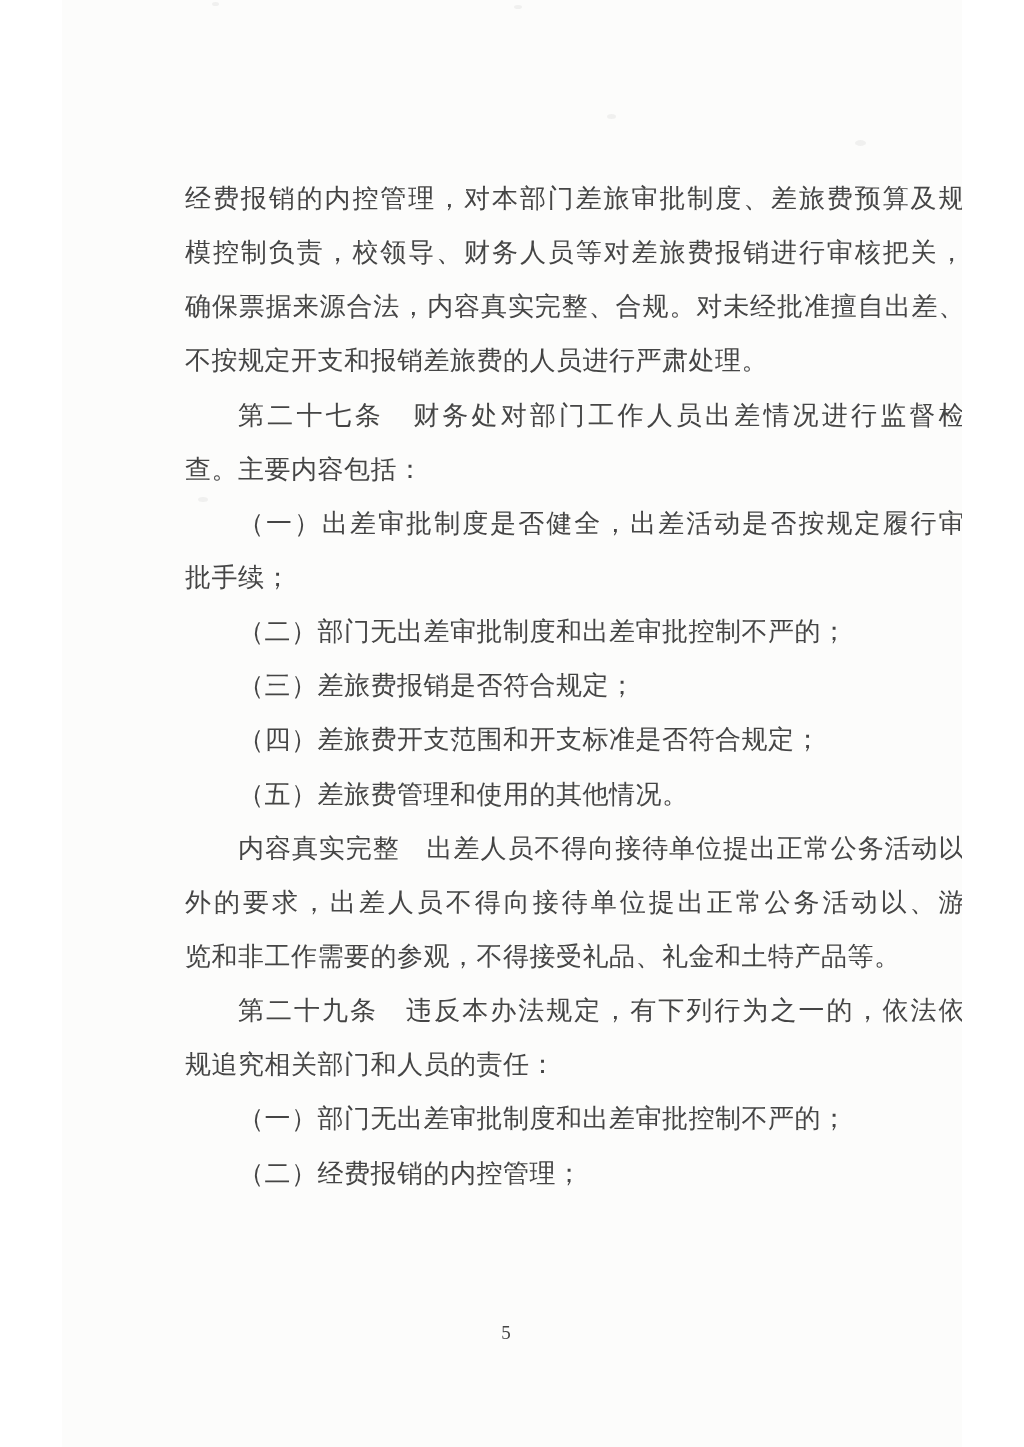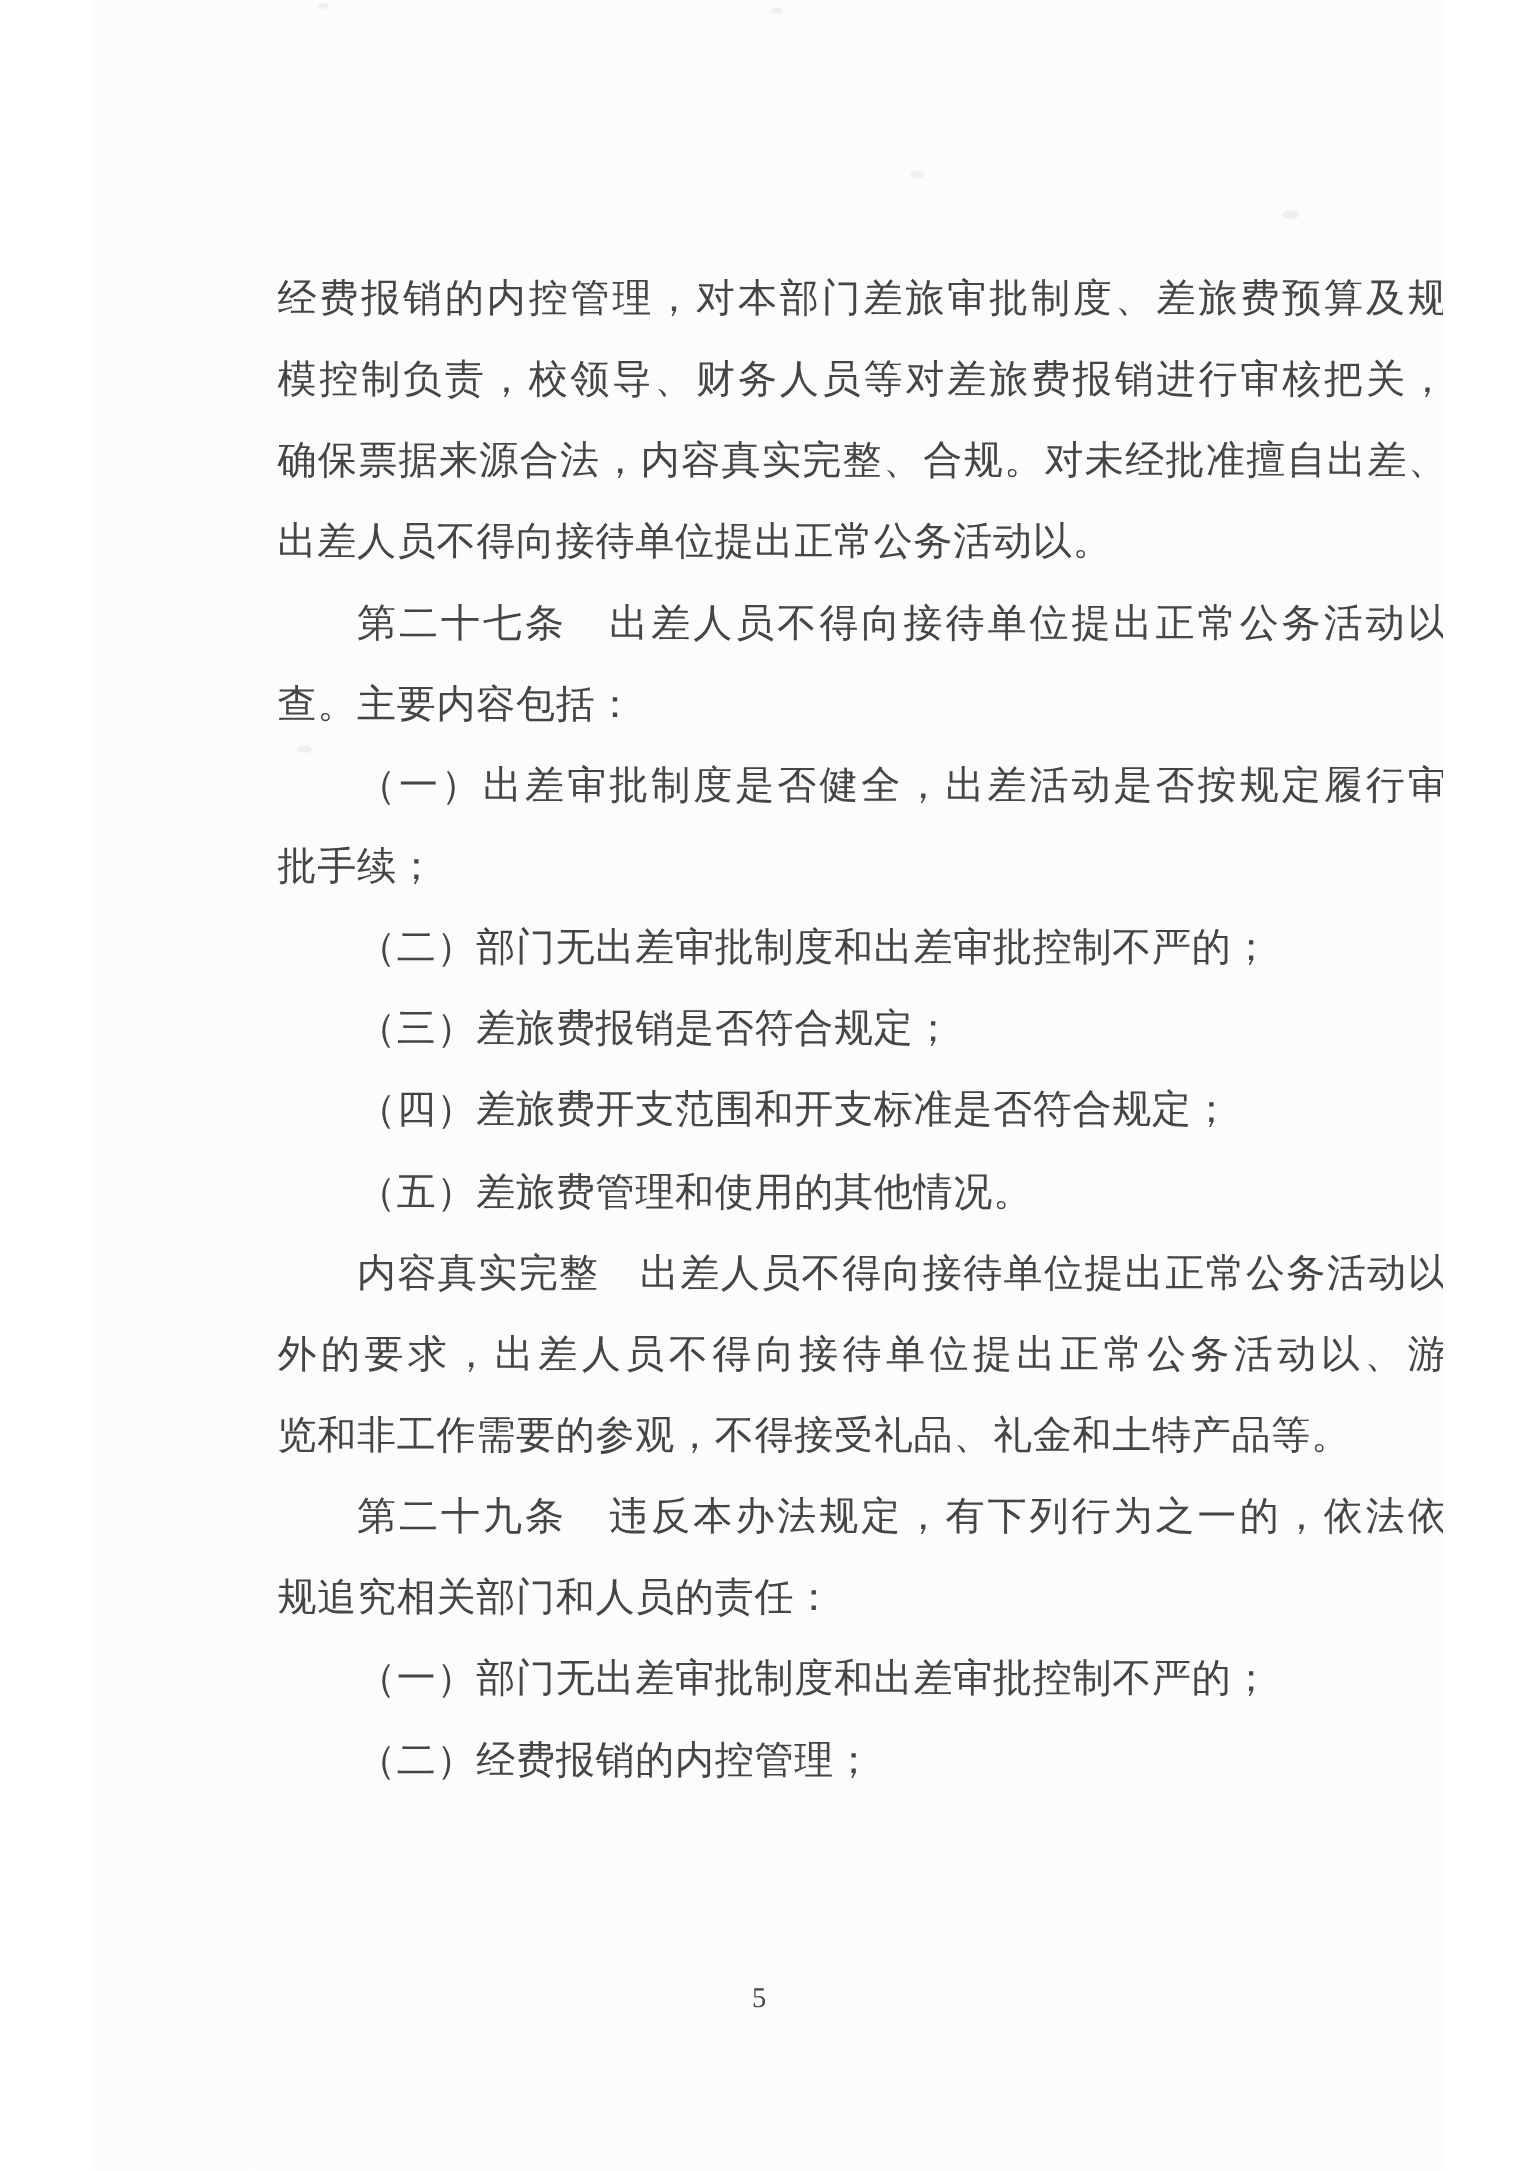--- a/index.html
+++ b/index.html
@@ -77,24 +77,24 @@
   <div class="speck s3"></div>
   <div class="speck s4"></div>
   <div class="speck s5"></div>
   <div class="speck s6"></div>
 
   <div class="doc-body">
       <div class="paragraph">
         <div class="line full">经费报销的内控管理，对本部门差旅审批制度、差旅费预算及规</div>
         <div class="line full">模控制负责，校领导、财务人员等对差旅费报销进行审核把关，</div>
         <div class="line full">确保票据来源合法，内容真实完整、合规。对未经批准擅自出差、</div>
-        <div class="line">出差人员不得向接待单位提出正常公务活动以。</div>
+        <div class="line">不按规定开支和报销差旅费的人员进行严肃处理。</div>
       </div>
       <div class="paragraph">
-        <div class="line indent full">第二十七条　出差人员不得向接待单位提出正常公务活动以</div>
+        <div class="line indent full">第二十七条　财务处对部门工作人员出差情况进行监督检</div>
         <div class="line">查。主要内容包括：</div>
       </div>
       <div class="paragraph">
         <div class="line indent full">（一）出差审批制度是否健全，出差活动是否按规定履行审</div>
         <div class="line">批手续；</div>
       </div>
       <div class="paragraph">
         <div class="line indent">（二）部门无出差审批制度和出差审批控制不严的；</div>
       </div>
       <div class="paragraph">

